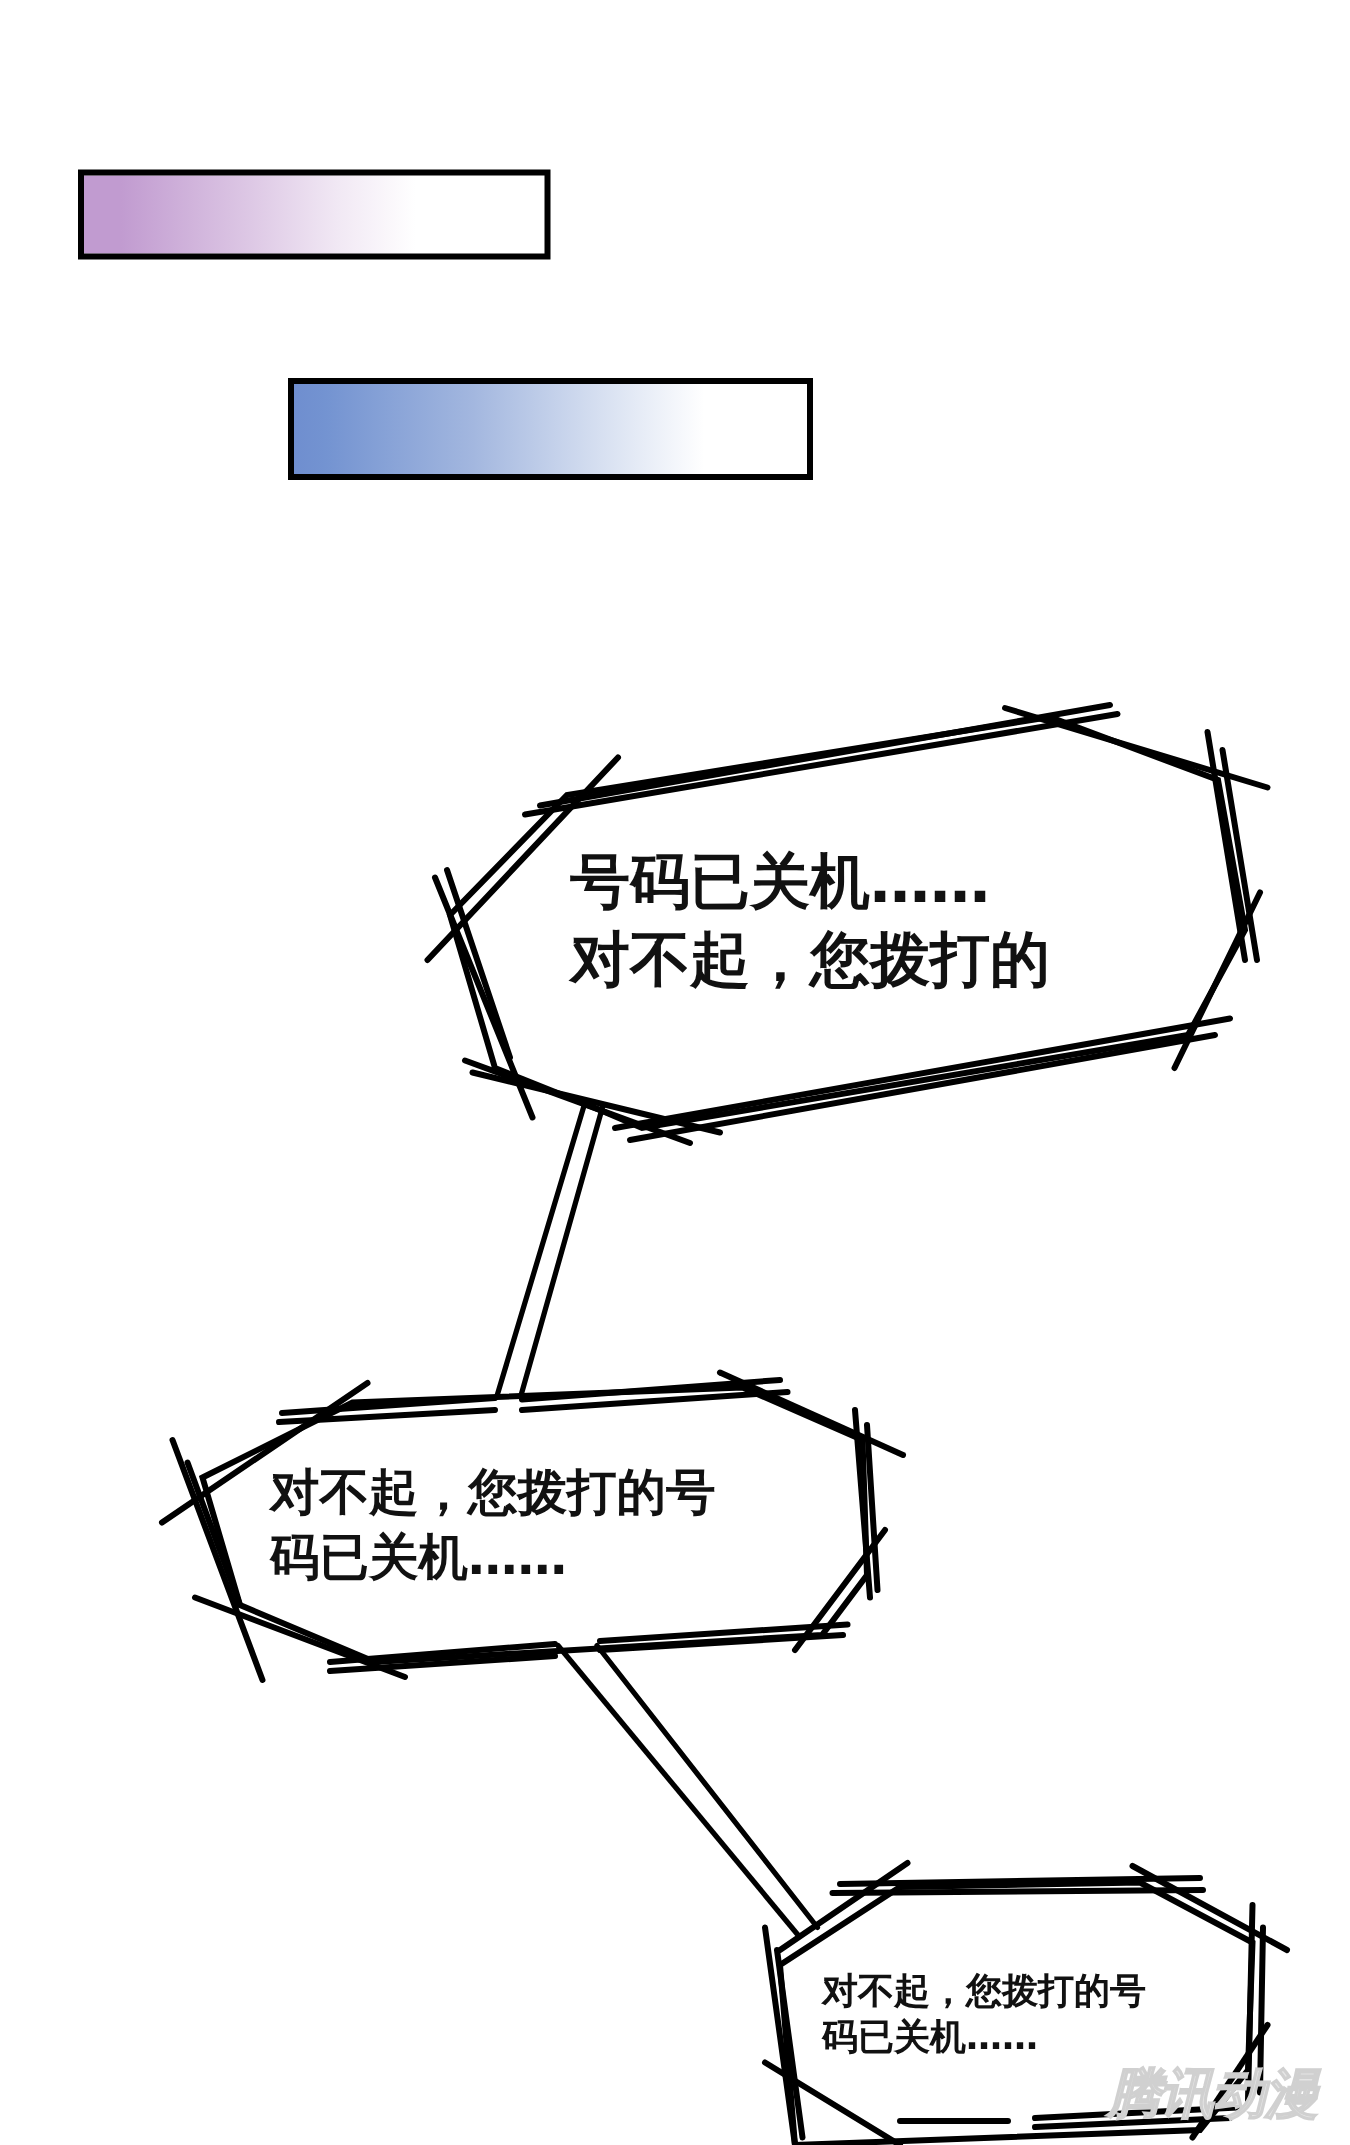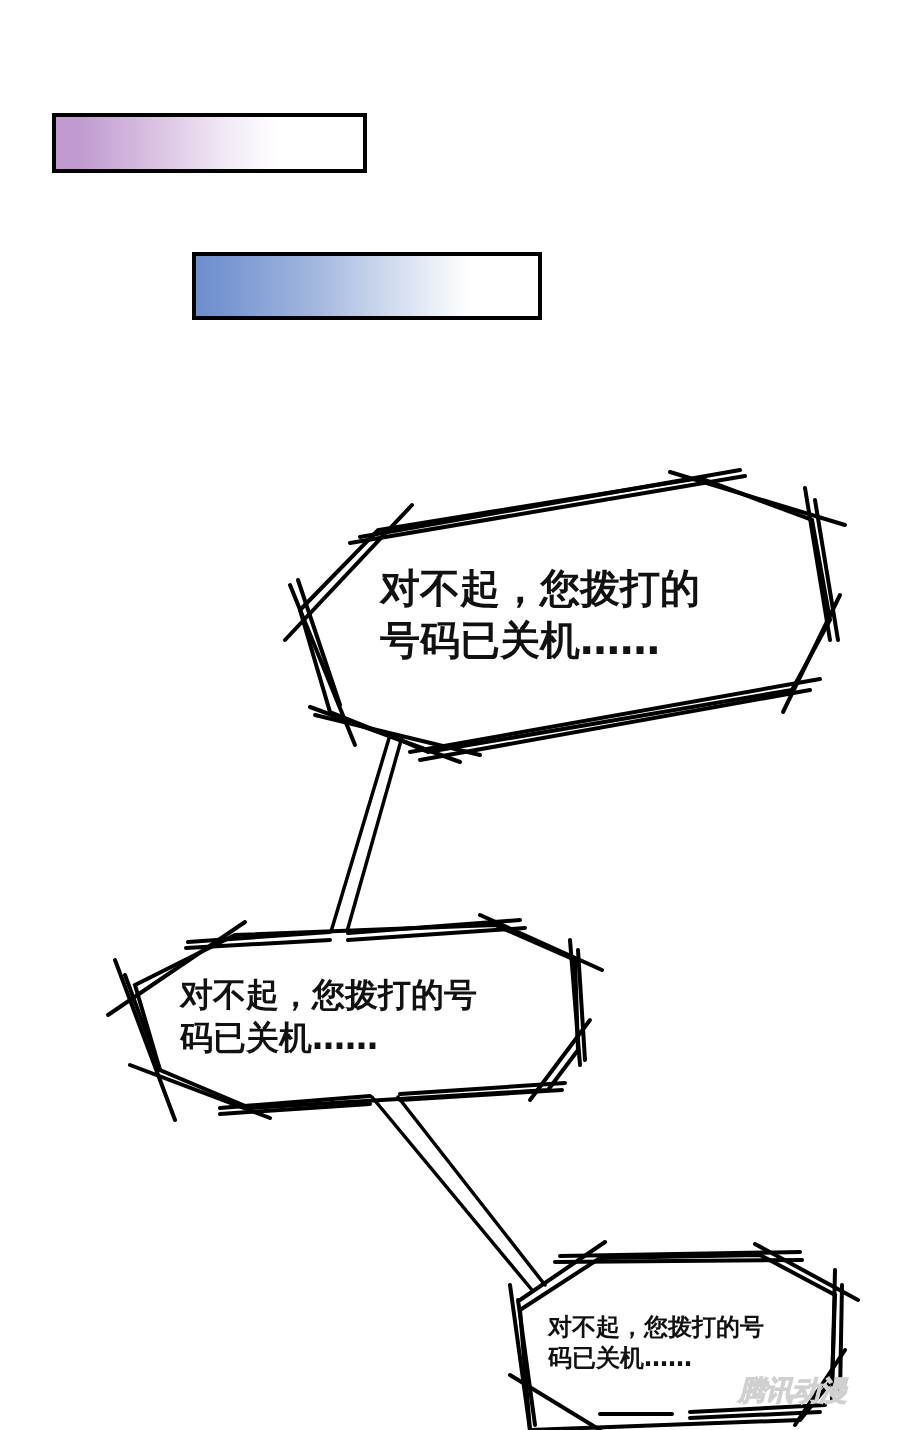--- a/index.html
+++ b/index.html
@@ -8,21 +8,21 @@
     .bar { position: absolute; border: 4px solid #000; box-sizing: border-box; }
     .bar-purple { left: 52px; top: 113px; width: 315px; height: 60px;
       background: linear-gradient(90deg, #c19bd0 0%, #c19bd0 8%, #dcc6e4 35%, #f1e8f4 55%, #ffffff 72%, #ffffff 100%); }
     .bar-blue { left: 192px; top: 252px; width: 350px; height: 68px;
       background: linear-gradient(90deg, #6f8ecf 0%, #7393d1 6%, #a3b7df 35%, #d7e0f1 60%, #ffffff 80%, #ffffff 100%); }
     svg.art { position: absolute; left: 0; top: 0; }
     .bubble-text { position: absolute; color: #111; font-weight: bold; line-height: 1.3; }
     .t1 { left: 380px; top: 562px; font-size: 40px; width: 420px; }
     .t2 { left: 180px; top: 974px; font-size: 33px; width: 390px; }
     .t3 { left: 548px; top: 1312px; font-size: 24px; width: 290px; }
-    .watermark { position: absolute; left: 738px; top: 1372px; font-size: 28px; font-weight: bold;
+    .watermark { position: absolute; left: 738px; top: 1372px; font-size: 36px; font-weight: bold;
       color: #e6e6e6; font-style: italic; letter-spacing: -1px;
       -webkit-text-stroke: 1px #d0d0d0; }
   </style>
 </head>
 <body>
 
 <div class="bar bar-purple"></div>
 <div class="bar bar-blue"></div>
 
 <svg class="art" width="900" height="1430" viewBox="0 0 900 1430">
@@ -88,22 +88,22 @@
       <line x1="845" y1="1350" x2="795" y2="1425"></line>
       <line x1="510" y1="1375" x2="600" y2="1430"></line>
       <line x1="690" y1="1412" x2="825" y2="1405"></line>
       <line x1="690" y1="1418" x2="820" y2="1412"></line>
       <line x1="600" y1="1414" x2="672" y2="1414"></line>
     </g>
   </g>
 </svg>
 
 <div class="bubble-text t1">
+  <div>号码已关机……</div>
   <div>对不起，您拨打的</div>
-  <div>号码已关机……</div>
 </div>
 
 <div class="bubble-text t2">
   <div>对不起，您拨打的号</div>
   <div>码已关机……</div>
 </div>
 
 <div class="bubble-text t3">
   <div>对不起，您拨打的号</div>
   <div>码已关机……</div>

